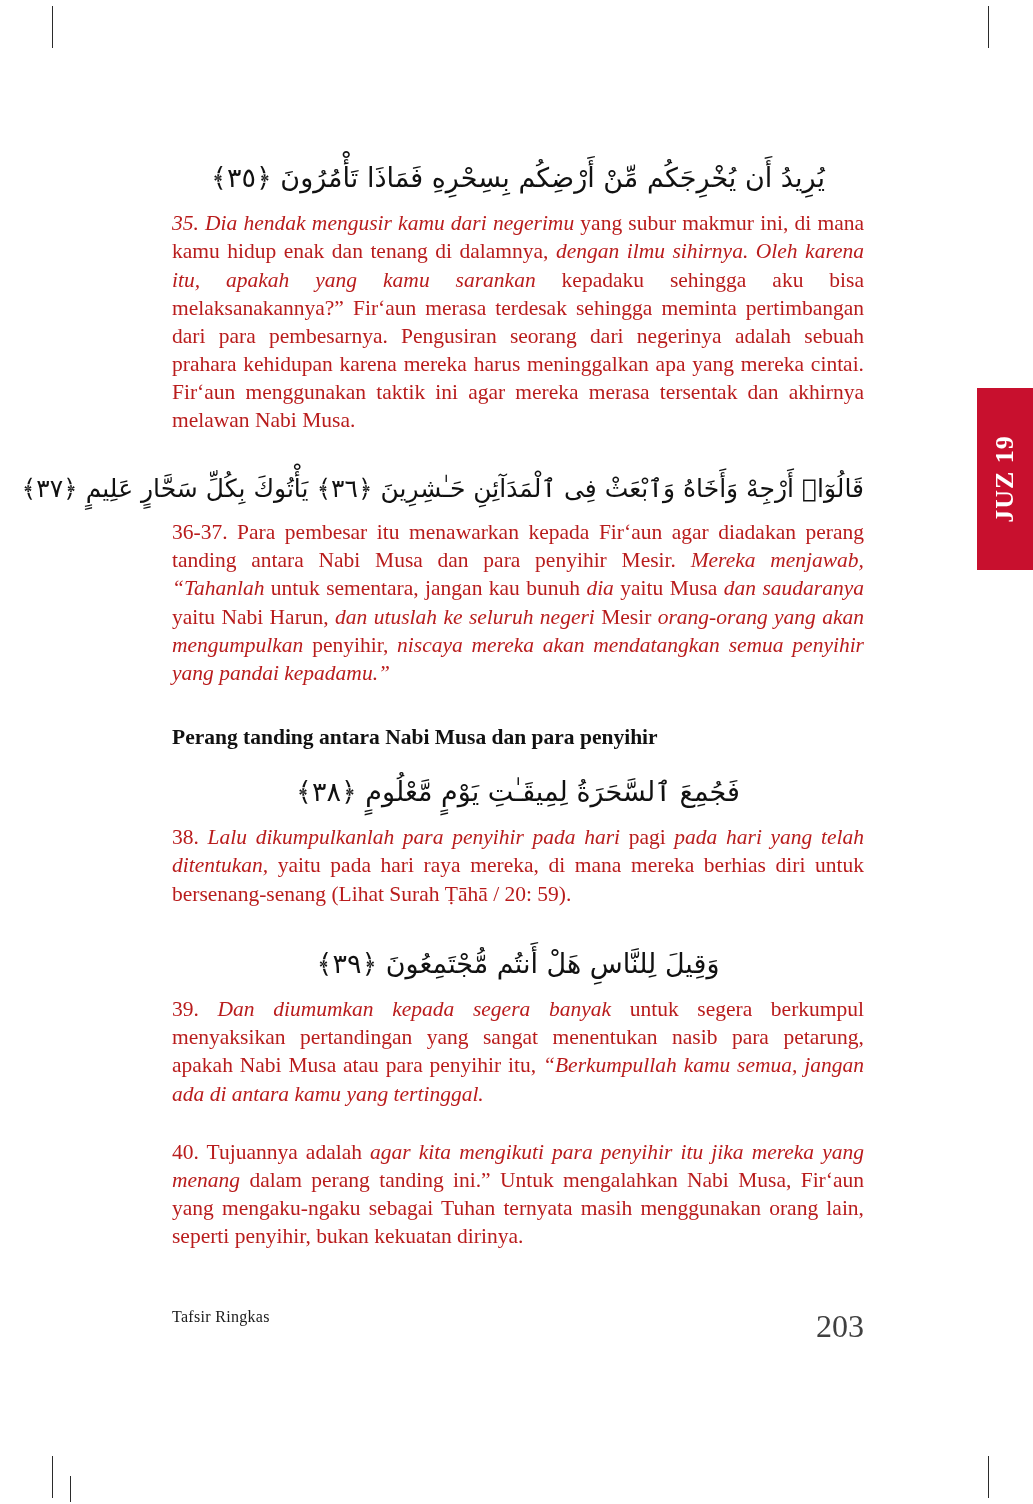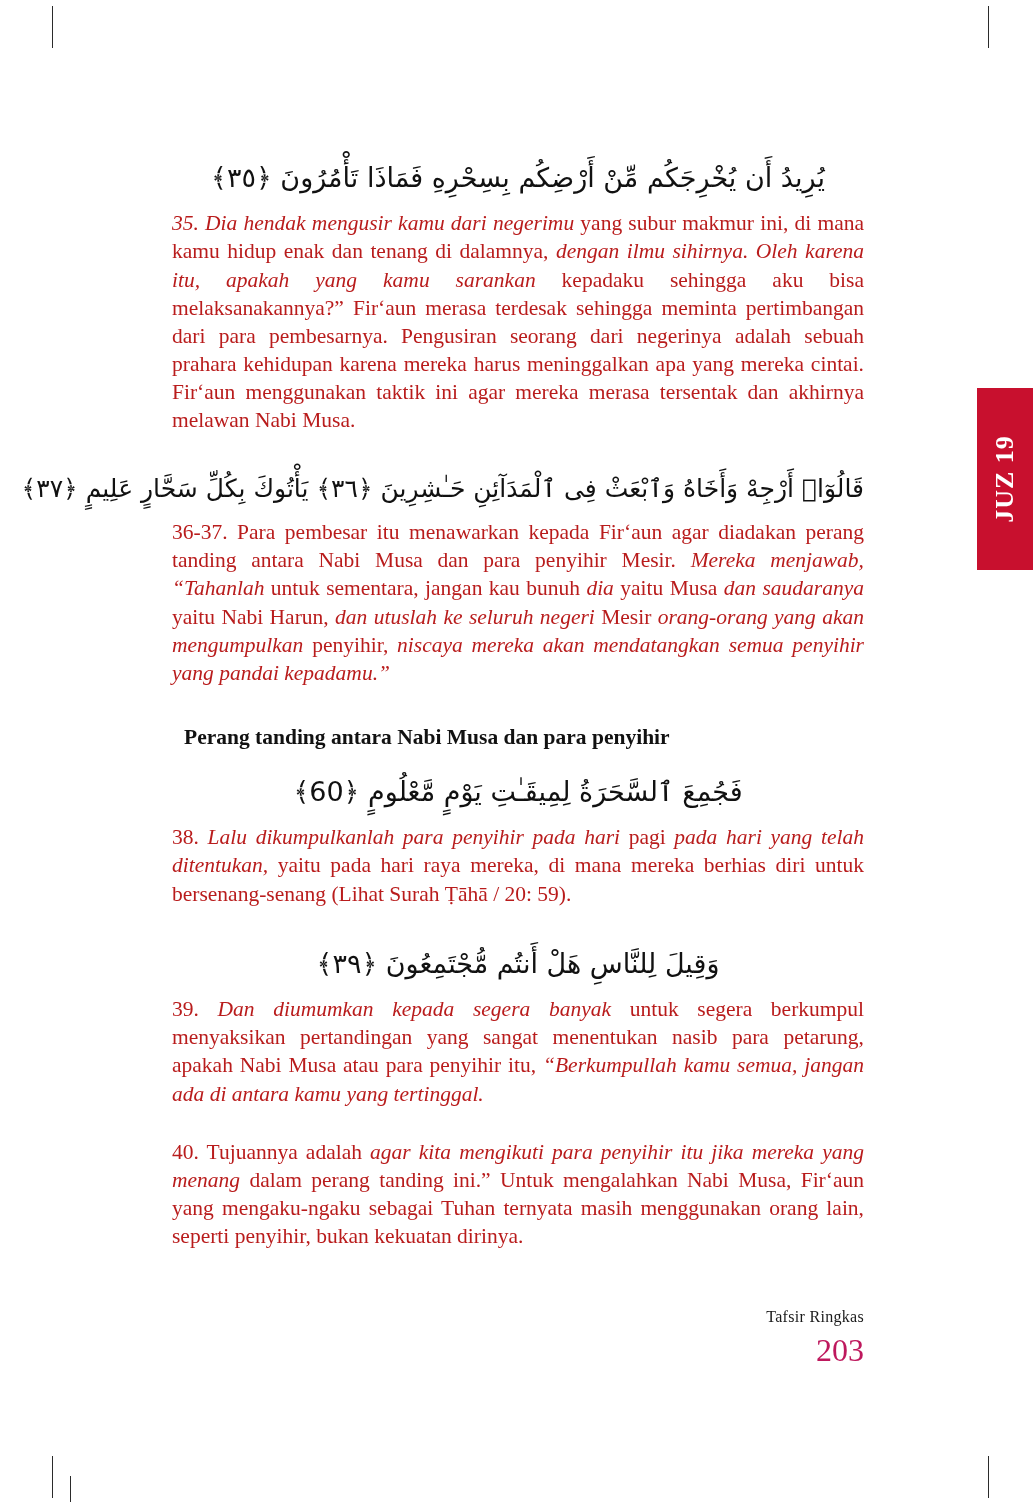--- a/index.html
+++ b/index.html
@@ -62,21 +62,21 @@
   }
   .para i { font-style: italic; }
   .gap-sm { height: 10px; }
   .gap-md { height: 26px; }
   .gap-lg { height: 34px; }
 
   .subhead {
     font-family: "Liberation Serif", serif;
     font-weight: bold;
     font-size: 21.5px;
-    margin: 0 0 6px 12px;
+    margin: 0 0 6px 0;
     color: #111111;
   }
 
   
   .juz-tab {
     position: absolute;
     right: 0;
     top: 388px;
     width: 56px;
     height: 182px;
@@ -91,39 +91,37 @@
     color: #ffffff;
     font-family: "Liberation Serif", serif;
     font-weight: bold;
     font-size: 26px;
     letter-spacing: 1px;
   }
 
   
   .footer {
     position: absolute;
-    left: 156px;
+    left: 172px;
     right: 169px;
     top: 1308px;
     display: flex;
-    align-items: flex-end;
     justify-content: space-between;
-    flex-direction: column;
   }
   .footer-left {
     font-family: "Liberation Serif", serif;
     font-size: 16px;
     letter-spacing: 0.3px;
     color: #1a1a1a;
     padding-bottom: 6px;
   }
   .footer-page {
     font-family: "Liberation Serif", serif;
     font-size: 32px;
-    color: #be185d;
+    color: #404040;
   }
 </style>
 </head>
 <body>
 
 <div class="crop-mark cm-tl-v"></div>
 <div class="crop-mark cm-tr-v"></div>
 <div class="crop-mark cm-bl-v"></div>
 <div class="crop-mark cm-br-v"></div>
 <div class="crop-mark cm-bl-h"></div>
@@ -141,21 +139,21 @@
 
   <div class="arabic ar-sm">قَالُوٓا۟ أَرْجِهْ وَأَخَاهُ وَٱبْعَثْ فِى ٱلْمَدَآئِنِ حَـٰشِرِينَ ﴿٣٦﴾ يَأْتُوكَ بِكُلِّ سَحَّارٍ عَلِيمٍ ﴿٣٧﴾</div>
   <div class="para">36-37. Para pembesar itu menawarkan kepada Fir‘aun agar diadakan perang tanding antara Nabi Musa dan para penyihir Mesir. <i>Mereka menjawab, “Tahanlah</i> untuk sementara, jangan kau bunuh <i>dia</i> yaitu Musa <i>dan saudaranya</i> yaitu Nabi Harun, <i>dan utuslah ke seluruh negeri</i> Mesir <i>orang-orang yang akan mengumpulkan</i> penyihir, <i>niscaya mereka akan mendatangkan semua penyihir yang pandai kepadamu.”</i></div>
 
   <div class="gap-lg"></div>
 
   <div class="subhead">Perang tanding antara Nabi Musa dan para penyihir</div>
 
   <div class="gap-sm"></div>
 
-  <div class="arabic">فَجُمِعَ ٱلسَّحَرَةُ لِمِيقَـٰتِ يَوْمٍ مَّعْلُومٍ ﴿60﴾</div>
+  <div class="arabic">فَجُمِعَ ٱلسَّحَرَةُ لِمِيقَـٰتِ يَوْمٍ مَّعْلُومٍ ﴿٣٨﴾</div>
   <div class="para">38. <i>Lalu dikumpulkanlah para penyihir pada hari</i> pagi <i>pada hari yang telah ditentukan,</i> yaitu pada hari raya mereka, di mana mereka berhias diri untuk bersenang-senang (Lihat Surah Ṭāhā / 20: 59).</div>
 
   <div class="gap-md"></div>
 
   <div class="arabic">وَقِيلَ لِلنَّاسِ هَلْ أَنتُم مُّجْتَمِعُونَ ﴿٣٩﴾</div>
   <div class="para">39. <i>Dan diumumkan kepada segera banyak</i> untuk segera berkumpul menyaksikan pertandingan yang sangat menentukan nasib para petarung, apakah Nabi Musa atau para penyihir itu, <i>“Berkumpullah kamu semua, jangan ada di antara kamu yang tertinggal.</i></div>
 
   <div class="gap-md"></div>
 
   <div class="para">40. Tujuannya adalah <i>agar kita mengikuti para penyihir itu jika mereka yang menang</i> dalam perang tanding ini.” Untuk mengalahkan Nabi Musa, Fir‘aun yang mengaku-ngaku sebagai Tuhan ternyata masih menggunakan orang lain, seperti penyihir, bukan kekuatan dirinya.</div>

